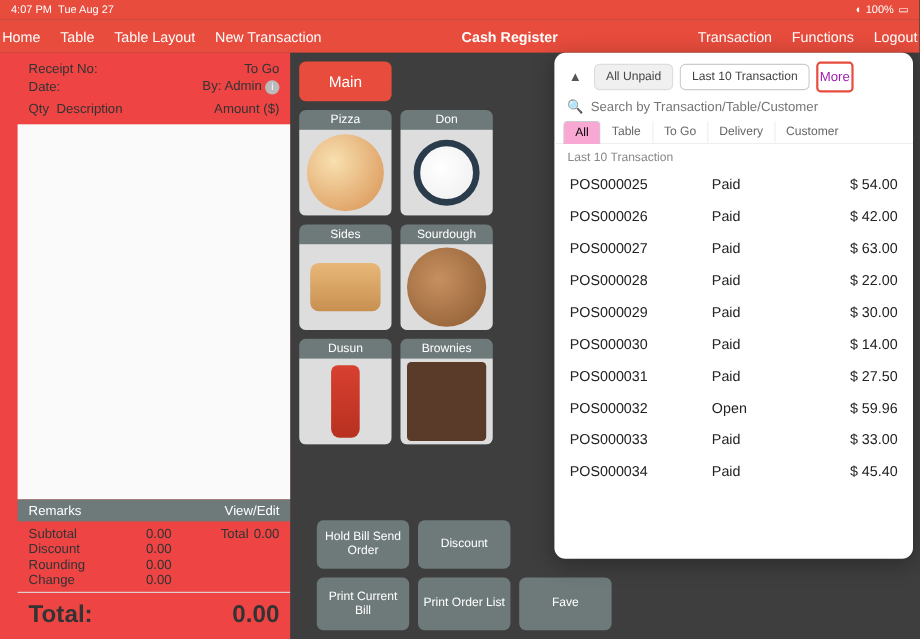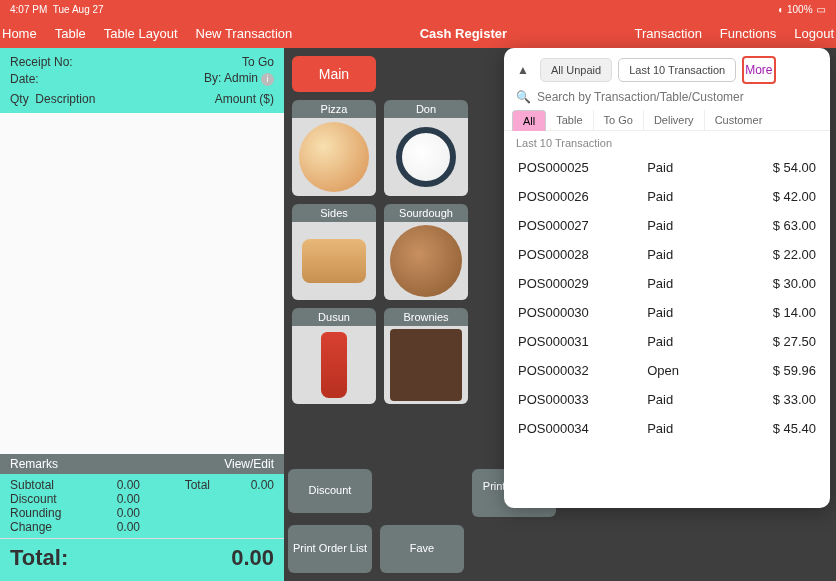--- a/index.html
+++ b/index.html
@@ -6,21 +6,21 @@
   body { width: 836px; height: 581px; background: #3e3e3e; overflow: hidden; position: relative; }
   .status-bar { height: 18px; background: #e74c3c; color: #fff; display: flex; justify-content: space-between; align-items: center; padding: 0 10px; font-size: 10px; }
   .status-right { display: flex; align-items: center; gap: 4px; }
   .header { height: 30px; background: #e74c3c; color: #fff; display: flex; align-items: center; padding: 0 2px; font-size: 13px; }
   .header-left { display: flex; gap: 18px; }
   .header-left span { cursor: pointer; }
   .header-center { flex: 1; text-align: center; font-weight: 600; }
   .header-right { display: flex; gap: 18px; }
   .header-right span { cursor: pointer; }
   .main-area { display: flex; height: calc(581px - 48px); }
-  .receipt-panel { width: 284px; background: #5eead4; display: flex; flex-direction: column; font-size: 12px; color: #333; }
+  .receipt-panel { width: 264px; background: #ef4444; display: flex; flex-direction: column; font-size: 12px; color: #333; padding-left: 16px; }
   .receipt-head { padding: 6px 10px; }
   .receipt-row { display: flex; justify-content: space-between; align-items: center; padding: 1px 0; }
   .info-icon { display:inline-block; width:13px; height:13px; border-radius:50%; background:#bbb; color:#fff; font-size:9px; text-align:center; line-height:13px; margin-left:3px;}
   .receipt-body { flex: 1; background: #fafafa; }
   .remarks-bar { background: #6e7a7a; color: #fff; display: flex; justify-content: space-between; padding: 3px 10px; font-size: 12px; }
   .totals { padding: 4px 10px; font-size: 12px; }
   .totals-row { display: flex; }
   .totals-row span:nth-child(1){ width:70px;}
   .totals-row span:nth-child(2){ width:60px; text-align:right;}
   .totals-row span:nth-child(3){ width:70px; text-align:right;}
@@ -181,20 +181,21 @@
           <div class="cat-label">Brownies</div>
           <div class="cat-img">
             <div class="food brown"></div>
           </div>
         </div>
     </div>
   </div>
 </div>
 
 <div class="bottom-btns">
+  <button class="btn-grey">Hold Bill Send Order</button>
   <button class="btn-grey">Discount</button>
   <div></div>
   <button class="btn-grey tall">Print Current Bill</button>
   <button class="btn-grey tall">Print Order List</button>
   <button class="btn-grey tall">Fave</button>
 </div>
 
 <div class="panel">
   <div class="panel-top">
     <button class="collapse-btn"><span>▲</span></button>

